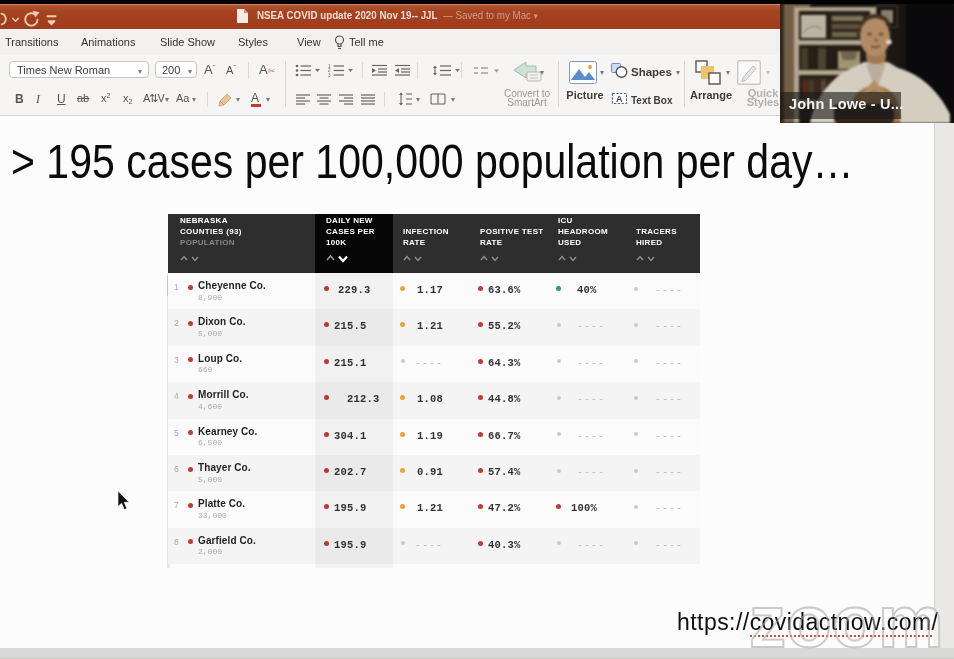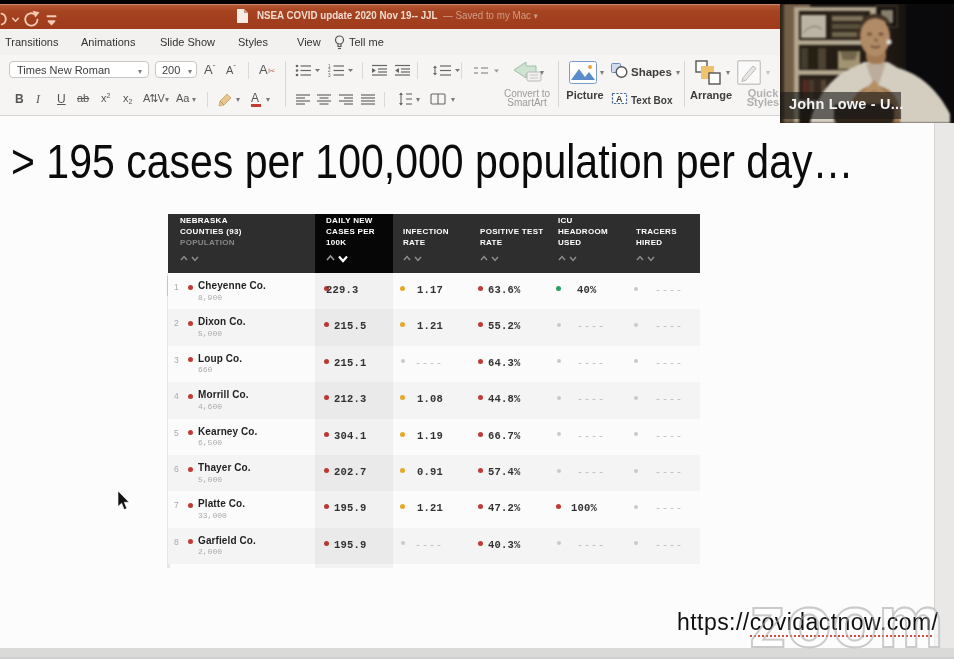--- a/index.html
+++ b/index.html
@@ -310,21 +310,21 @@
       <path d="M12,2 L15,5.4 L18,2"></path>
     </g>
   </svg>
 
   <div class="abs" style="left:168px;top:273.0px;width:532px;height:36.4px;background:#fbfbfb;"></div>
   <div class="rnum" style="left:174px;top:282.0px;">1</div>
   <div class="dot" style="left:188px;top:284.5px;width:5px;height:5px;background:#c13a36;"></div>
   <div class="cname" style="left:198px;top:280.0px;">Cheyenne Co.</div>
   <div class="cpop" style="left:198px;top:292.5px;">8,900</div>
   <div class="dot" style="left:324px;top:286.0px;width:5px;height:5px;background:#c13a36;"></div>
-  <div class="val" style="left:326px;top:284.0px;">229.3</div>
+  <div class="val" style="left:338px;top:284.0px;">229.3</div>
   <div class="dot" style="left:400px;top:286.0px;width:5px;height:5px;background:#e8a62b;"></div>
   <div class="val" style="left:417px;top:284.0px;">1.17</div>
   <div class="dot" style="left:478px;top:286.0px;width:5px;height:5px;background:#c13a36;"></div>
   <div class="val" style="left:488px;top:284.0px;">63.6%</div>
   <div class="dot" style="left:556px;top:286.0px;width:5px;height:5px;background:#26a065;"></div>
   <div class="val" style="left:577px;top:284.0px;">40%</div>
   <div class="dot" style="left:634px;top:286.5px;width:4px;height:4px;background:#c9c9c9;"></div>
   <div class="dash" style="left:655px;top:285.0px;">----</div>
   <div class="abs" style="left:168px;top:309.4px;width:532px;height:36.4px;background:#f4f4f4;"></div>
   <div class="rnum" style="left:174px;top:318.4px;">2</div>
@@ -355,21 +355,21 @@
   <div class="dot" style="left:557px;top:359.3px;width:4px;height:4px;background:#c9c9c9;"></div>
   <div class="dash" style="left:577px;top:357.8px;">----</div>
   <div class="dot" style="left:634px;top:359.3px;width:4px;height:4px;background:#c9c9c9;"></div>
   <div class="dash" style="left:655px;top:357.8px;">----</div>
   <div class="abs" style="left:168px;top:382.2px;width:532px;height:36.4px;background:#f4f4f4;"></div>
   <div class="rnum" style="left:174px;top:391.2px;">4</div>
   <div class="dot" style="left:188px;top:393.7px;width:5px;height:5px;background:#c13a36;"></div>
   <div class="cname" style="left:198px;top:389.2px;">Morrill Co.</div>
   <div class="cpop" style="left:198px;top:401.7px;">4,600</div>
   <div class="dot" style="left:324px;top:395.2px;width:5px;height:5px;background:#c13a36;"></div>
-  <div class="val" style="left:334px;top:393.2px;">212.3</div>
+  <div class="val" style="left:347px;top:393.2px;">212.3</div>
   <div class="dot" style="left:400px;top:395.2px;width:5px;height:5px;background:#e8a62b;"></div>
   <div class="val" style="left:417px;top:393.2px;">1.08</div>
   <div class="dot" style="left:478px;top:395.2px;width:5px;height:5px;background:#c13a36;"></div>
   <div class="val" style="left:488px;top:393.2px;">44.8%</div>
   <div class="dot" style="left:557px;top:395.7px;width:4px;height:4px;background:#c9c9c9;"></div>
   <div class="dash" style="left:577px;top:394.2px;">----</div>
   <div class="dot" style="left:634px;top:395.7px;width:4px;height:4px;background:#c9c9c9;"></div>
   <div class="dash" style="left:655px;top:394.2px;">----</div>
   <div class="abs" style="left:168px;top:418.6px;width:532px;height:36.4px;background:#fbfbfb;"></div>
   <div class="rnum" style="left:174px;top:427.6px;">5</div>

